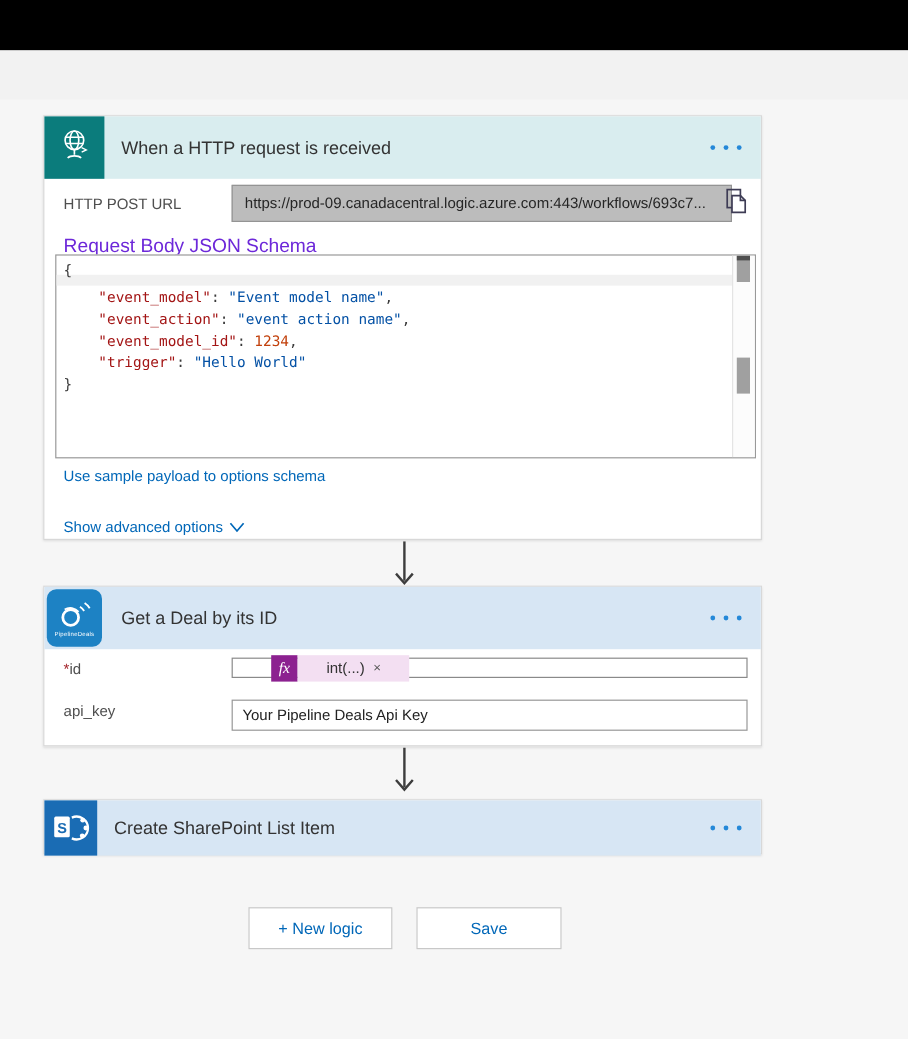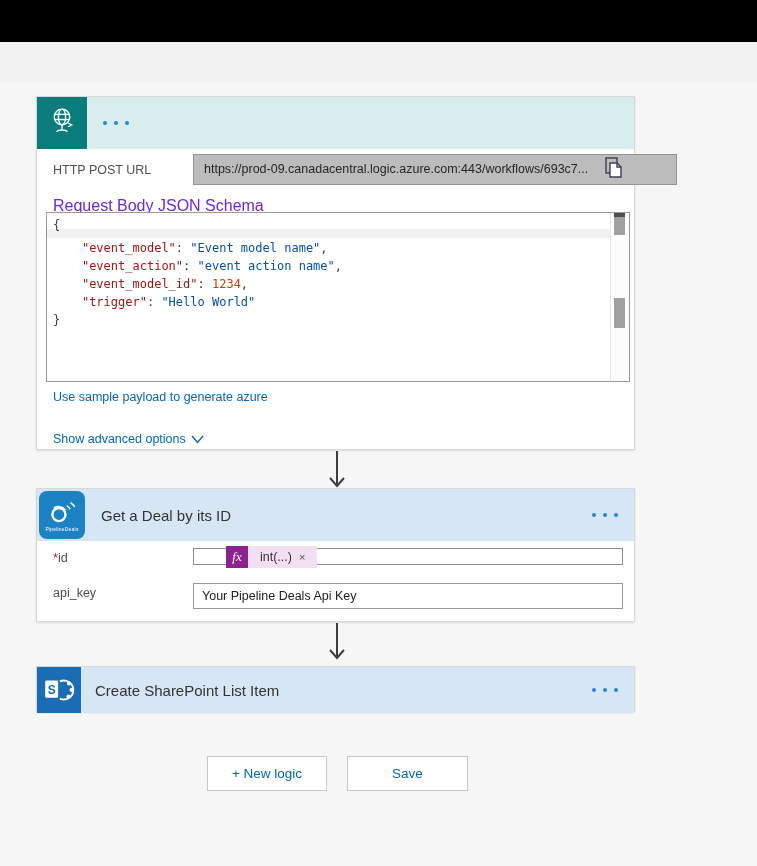--- a/index.html
+++ b/index.html
@@ -28,21 +28,21 @@
   .pld-tile { width:46px; height:48px; background:#1d82c4; border-radius:8px; display:flex; flex-direction:column; align-items:center; justify-content:center; }
   .pld-label { color:#fff; font-size:5px; letter-spacing:.2px; margin-top:-2px; }
   .hdr-icon.sp { background:#1a6cb4; }
   .hdr-title { flex:1; display:flex; align-items:center; padding-left:14px; font-size:15px; color:#333; }
   .more-btn { display:flex; align-items:center; gap:7px; padding:0 16px; cursor:pointer; }
   .more-btn i { width:4px; height:4px; border-radius:50%; background:#2488d8; display:block; }
 
   
   .field-label { position:absolute; font-size:12.5px; color:#4f4f4f; }
   .url-box {
-    position:absolute; left:156px; top:57px; width:484px; height:31px;
+    position:absolute; left:156px; top:57px; width:417px; height:31px;
     background:#bcbcbc; border:1px solid #949494; color:#262626;
     font-size:12.5px; line-height:29px; padding:0 10px;
     white-space:nowrap; overflow:hidden;
   }
   .copy-btn { position:absolute; left:566px; top:59px; width:22px; height:26px; cursor:pointer; background:none; border:none; }
   .schema-label { position:absolute; left:16px; top:100px; font-size:16px; color:#6d28d9; }
   .editor {
     position:absolute; left:9px; top:115px; width:584px; height:170px;
     background:#fff; border:1px solid #999; overflow:hidden;
   }
@@ -69,21 +69,21 @@
   .req { color:#a4262c; }
   .text-input {
     position:absolute; left:156px; background:#fff; border:1px solid #8a8a8a;
     font-size:12.5px; color:#222; display:flex; align-items:center;
   }
   .fx-badge {
     width:22px; height:22px; background:#8c2190; color:#fff; flex:0 0 22px;
     display:flex; align-items:center; justify-content:center;
     font-family:"Liberation Serif", serif; font-style:italic; font-size:13px;
   }
-  .expr-token { display:flex; align-items:center; height:22px; background:#f3dff2; padding:0 12px; cursor:pointer; }
+  .expr-token { display:flex; align-items:center; height:22px; background:#f3dff2; padding:0 24px; cursor:pointer; }
   .expr-token .tk-label { font-size:12.5px; color:#333; }
   .expr-token .tk-close { font-size:11px; color:#555; margin-left:7px; cursor:pointer; }
 
   
   .footer-btn {
     position:absolute; top:756px; height:35px; background:#fff;
     border:1px solid #c8c8c8; color:#0067b8; font-size:13.5px;
     font-family:"Liberation Sans", sans-serif; cursor:pointer;
   }
 </style>
@@ -101,20 +101,21 @@
           <circle cx="22" cy="17" r="9"></circle>
           <ellipse cx="22" cy="17" rx="4.2" ry="9"></ellipse>
           <path d="M13.5 14 h17"></path>
             <path d="M13.5 20 h17"></path>
           <path d="M22 26 v5"></path>
           <path d="M15.5 34 c2.5-2.6 10.5-2.6 13 0"></path>
           <path d="M29 24 l4.5 2.2 -4.5 2.2" stroke-width="1.3"></path>
         </g>
       </svg>
     </div>
+    <div class="hdr-title">When a HTTP request is received</div>
     <div class="more-btn">
       <i></i>
         <i></i>
         <i></i>
     </div>
   </div>
 
   <span class="field-label" style="left:16px; top:66px;">HTTP POST URL</span>
   <div class="url-box">https://prod-09.canadacentral.logic.azure.com:443/workflows/693c7...</div>
   <button class="copy-btn">
@@ -137,21 +138,21 @@
         <div class="code-line"><span class="tok-p">    </span><span class="tok-key">"trigger"</span><span class="tok-p">: </span><span class="tok-str">"Hello World"</span></div>
         <div class="code-line"><span class="tok-brace">}</span></div>
       </div>
     <div class="vscroll">
       <div class="vthumb1"></div>
       <div class="vthumb2"></div>
     </div>
   </div>
 
   <a class="link" style="top:293px;">
-    <span>Use sample payload to generate azure</span>
+    <span>Use sample payload to options schema</span>
   </a>
   <a class="link" style="top:335px;">
     <span>Show advanced options</span>
     <svg width="13" height="9" viewBox="0 0 13 9" fill="none" stroke="#0067b8" stroke-width="1.4">
       <polyline points="1,1 6.5,7.5 12,1"></polyline>
     </svg>
   </a>
 </div>
 
 <svg class="arrow" style="top:451px;" viewBox="0 0 18 37" fill="none" stroke="#3d3d3d" stroke-width="2">

